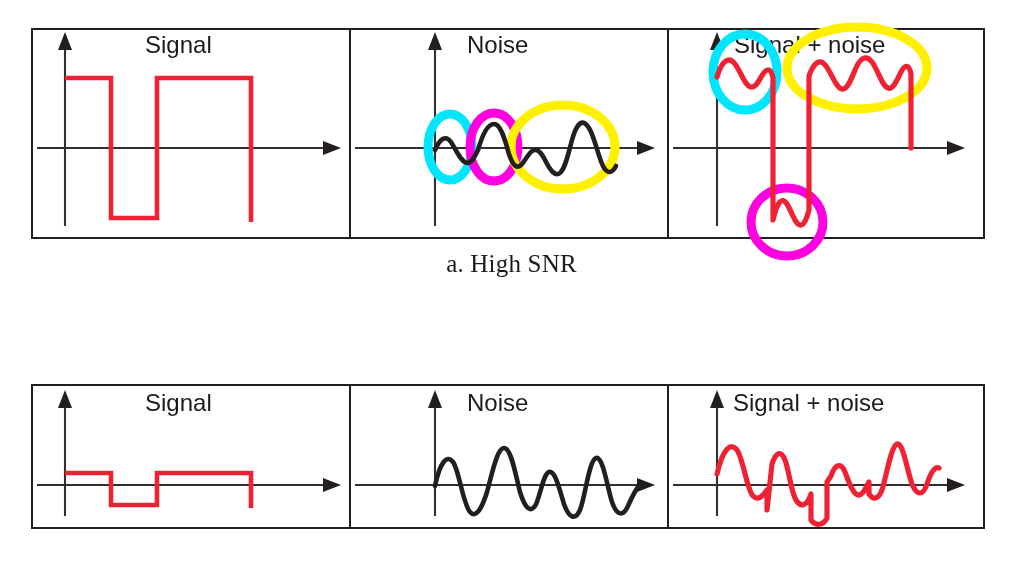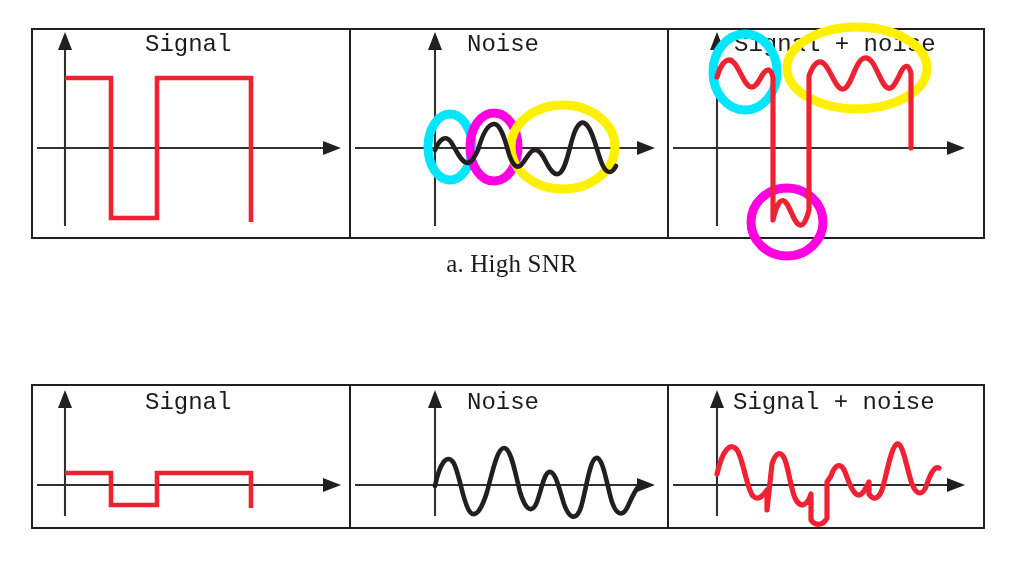--- a/index.html
+++ b/index.html
@@ -36,21 +36,21 @@
     letter-spacing:0.2px;
   }
   #caption-high{ top:250px; left:4px; }
   #caption-low { top:538px; left:0; }
 
   .plot-title{
     position:absolute;
     font-size:24px;
     color:#1b1b1b;
     white-space:nowrap;
-    font-family:Liberation Mono, monospace;
+    font-family:Liberation Sans, sans-serif;
   }
 
   svg{display:block;position:absolute;left:0;top:0;overflow:visible;}
   .axis{stroke:#332f30;stroke-width:2.1;fill:none;}
   .axis-head{fill:#231f20;stroke:none;}
   .sig{stroke:#ee2233;stroke-width:4.6;fill:none;stroke-linejoin:miter;stroke-linecap:butt;}
   .sig-round{stroke:#ee2233;stroke-width:5.2;fill:none;stroke-linejoin:round;stroke-linecap:round;}
   .noise{stroke:#231f20;stroke-width:4.6;fill:none;stroke-linejoin:round;stroke-linecap:round;}
   .ring{fill:none;stroke-width:9;}
 </style>

